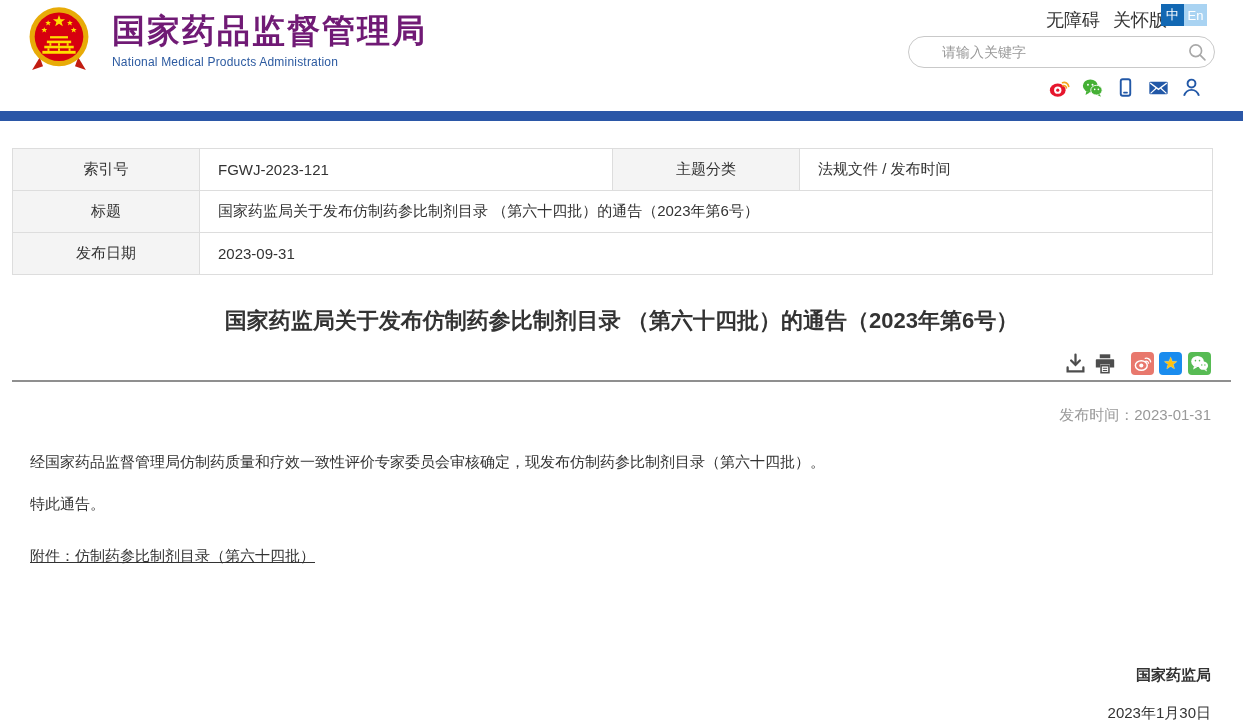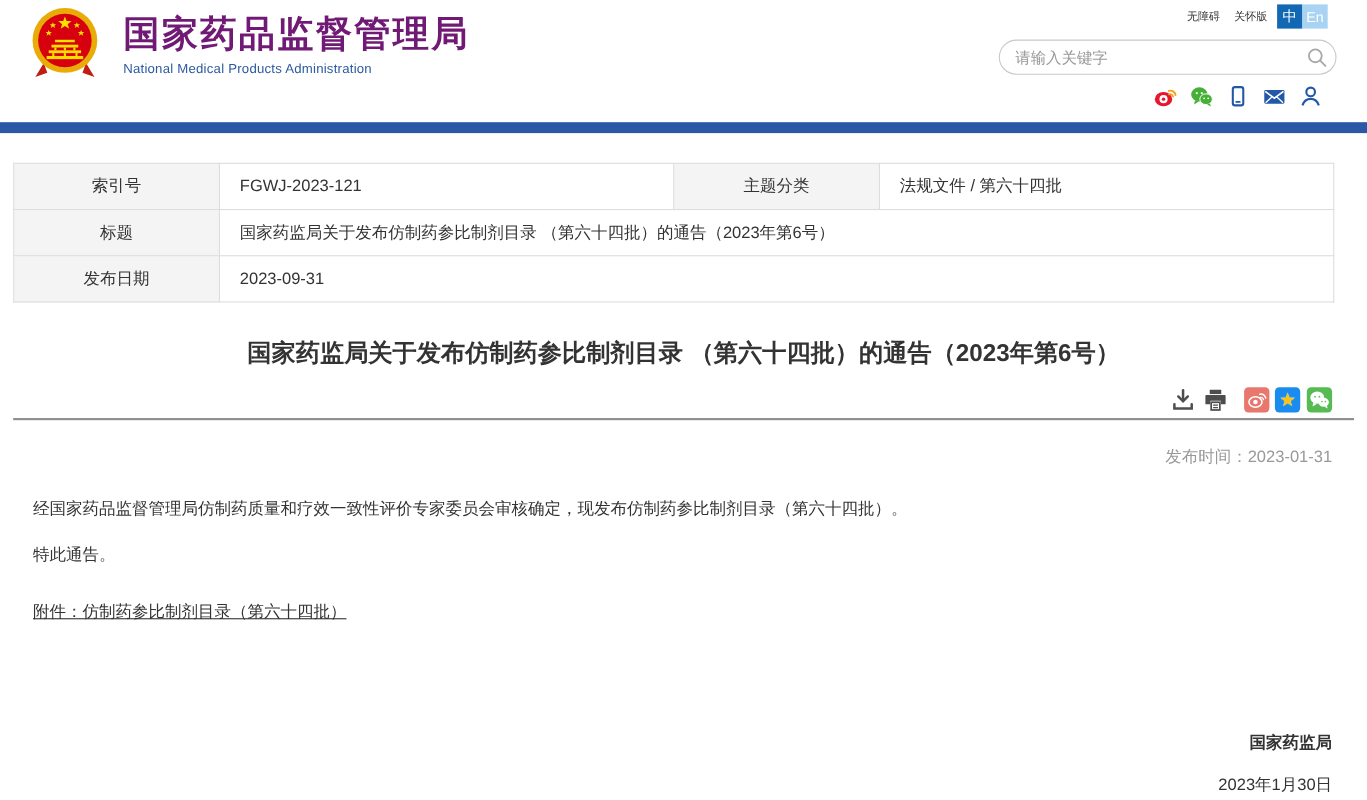--- a/index.html
+++ b/index.html
@@ -6,33 +6,33 @@
   html,body { width:1243px; height:727px; background:#fff;
     font-family:"Liberation Sans","DejaVu Sans",sans-serif; color:#333; overflow:hidden; }
 
   
   .header { position:relative; width:100%; height:111px; background:#fff; }
   .emblem { position:absolute; left:27px; top:5px; width:64px; height:70px; }
   .site-title { position:absolute; left:112px; top:13px; }
   .site-title-zh { font-size:33px; font-weight:bold; color:#701a75; letter-spacing:2px; line-height:1.1; }
   .site-title-en { font-size:12px; color:#2c5aa0; margin-top:6px; letter-spacing:.2px; }
 
-  .top-links { position:absolute; top:8px; right:91px; display:flex; gap:13px; font-size:10px; color:#333; }
+  .top-links { position:absolute; top:8px; right:76px; display:flex; gap:13px; font-size:18px; color:#333; }
   .top-links span { cursor:pointer; }
 
   .lang-switch { position:absolute; top:4px; right:36px; display:flex; }
   .lang-btn { width:23px; height:22px; display:flex; align-items:center; justify-content:center;
     font-size:13px; color:#fff; cursor:pointer; }
   .lang-zh { background:#1268b3; }
   .lang-en { background:#a9d3f2; }
 
   .search-box { position:absolute; top:36px; right:28px; width:307px; height:32px;
     border:1px solid #c9c9c9; border-radius:17px; display:flex; align-items:center; background:#fff; }
   .search-box input { flex:1; border:none; outline:none; background:transparent;
-    margin-left:14px; font-size:14px; color:#c2410c; font-family:inherit; }
+    margin-left:33px; font-size:14px; color:#c2410c; font-family:inherit; }
   .search-box input::placeholder { color:#999; }
   .search-btn { width:34px; height:30px; display:flex; align-items:center; justify-content:center; cursor:pointer; }
 
   .social-row { position:absolute; top:77px; right:41px; display:flex; gap:12px; align-items:center; }
   .social-row .sicon { width:21px; height:21px; display:flex; align-items:center; justify-content:center; cursor:pointer; }
 
   .blue-bar { width:100%; height:10px; background:#2b57a7; }
 
   
   .info-table { margin:27px 12px 0 12px; width:1201px; border-collapse:collapse; font-size:15px; color:#333; table-layout:fixed; }
@@ -166,21 +166,21 @@
 </div>
 
 <div class="blue-bar"></div>
 
 <table class="info-table">
   <tbody>
       <tr>
     <td class="lbl">索引号</td>
     <td class="val" style="width:413px;">FGWJ-2023-121</td>
     <td class="lbl">主题分类</td>
-    <td class="val">法规文件 / 第六十四批</td>
+    <td class="val">法规文件 / 发布时间</td>
   </tr>
   <tr>
     <td class="lbl">标题</td>
     <td class="val" colspan="3">国家药监局关于发布仿制药参比制剂目录 （第六十四批）的通告（2023年第6号）</td>
   </tr>
   <tr>
     <td class="lbl">发布日期</td>
     <td class="val" colspan="3">2023-09-31</td>
   </tr>
 </tbody>

